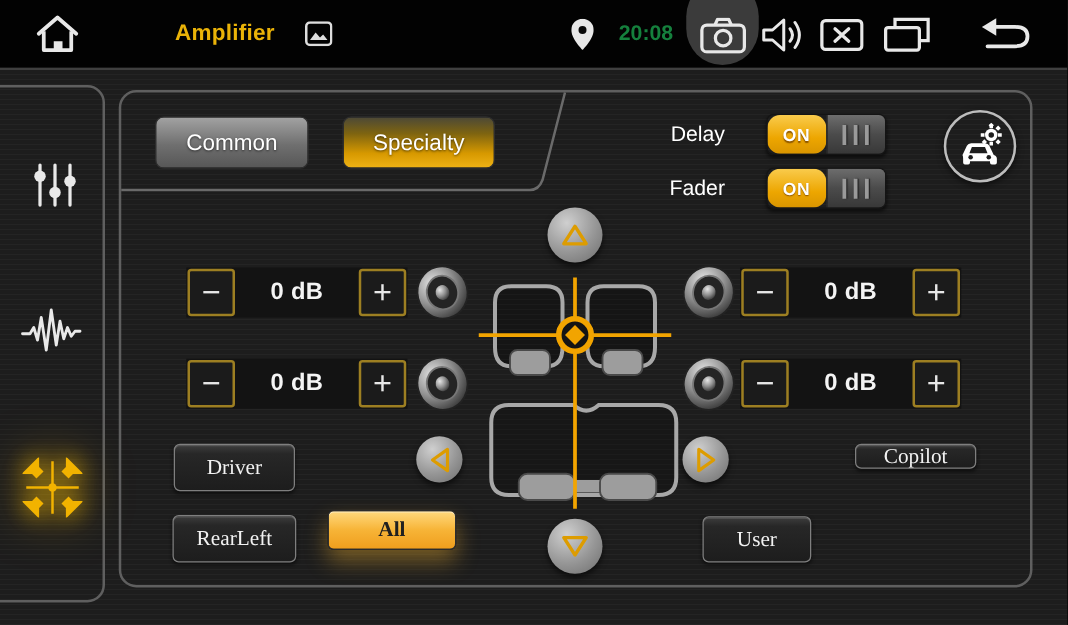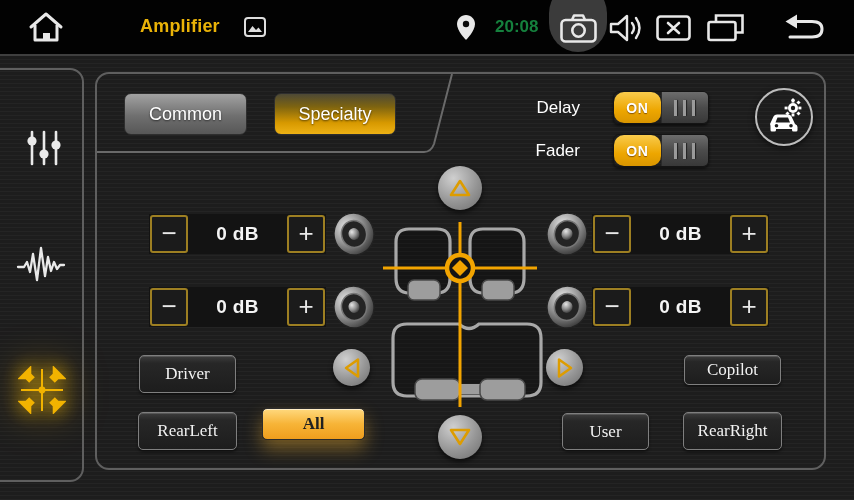--- a/index.html
+++ b/index.html
@@ -319,19 +319,18 @@
       <polygon points="3,11 15,2.5 15,19.5" fill="none" stroke="#dd9c00" stroke-width="2.5" stroke-linejoin="round"></polygon>
     </svg>
   </div>
   <div class="nav-circle" style="left:546px;top:349px;width:37px;height:37px;">
     <svg width="18" height="22" viewBox="0 0 18 22">
       <polygon points="15,11 3,2.5 3,19.5" fill="none" stroke="#dd9c00" stroke-width="2.5" stroke-linejoin="round"></polygon>
     </svg>
   </div>
 
   <button class="zone-btn" style="left:139px;top:355px;width:97px;height:38px;">Driver</button>
-  <button class="zone-btn" style="left:684px;top:355px;width:97px;height:30px;">Copilot</button>
+  <button class="zone-btn" style="left:684px;top:355px;width:97px;height:20px;">Copilot</button>
   <button class="zone-btn" style="left:138px;top:412px;width:99px;height:38px;">RearLeft</button>
   <button class="zone-btn active" style="left:262px;top:408px;width:103px;height:32px;">All</button>
   <button class="zone-btn" style="left:562px;top:413px;width:87px;height:37px;">User</button>
-  <button class="zone-btn" style="left:683px;top:412px;width:99px;height:38px;">RearRight</button>
 
 </div>
 
 </body></html>

